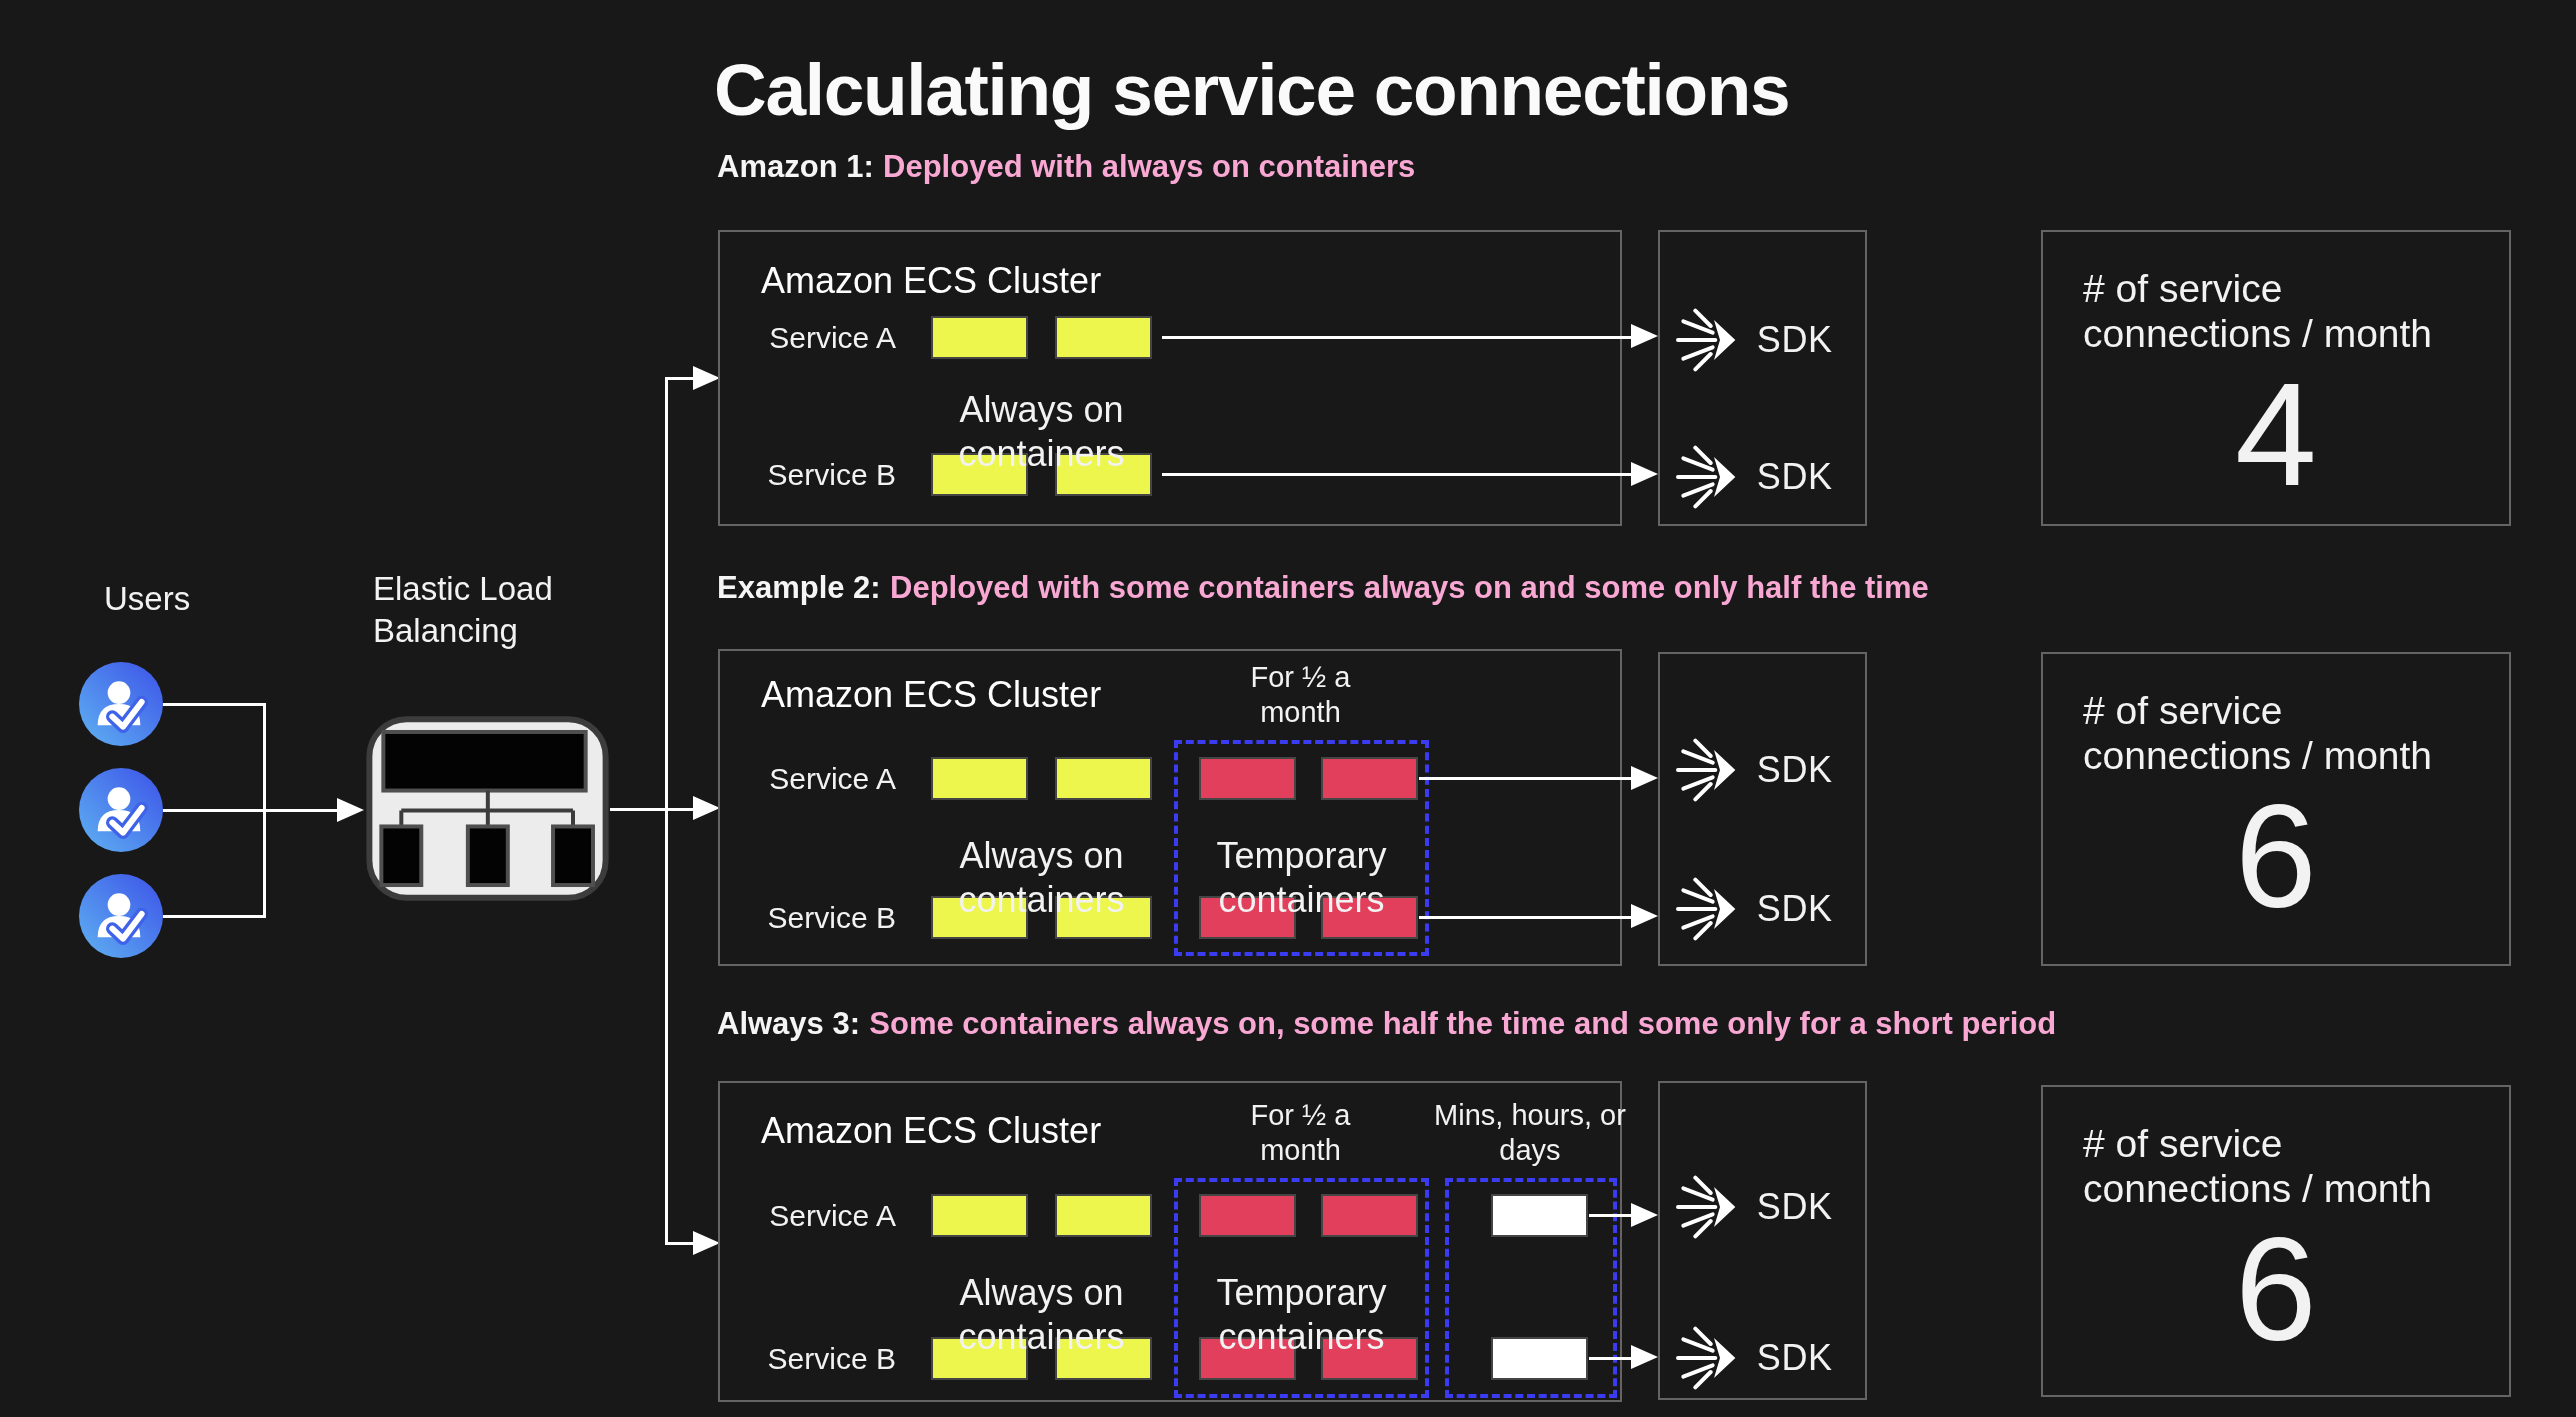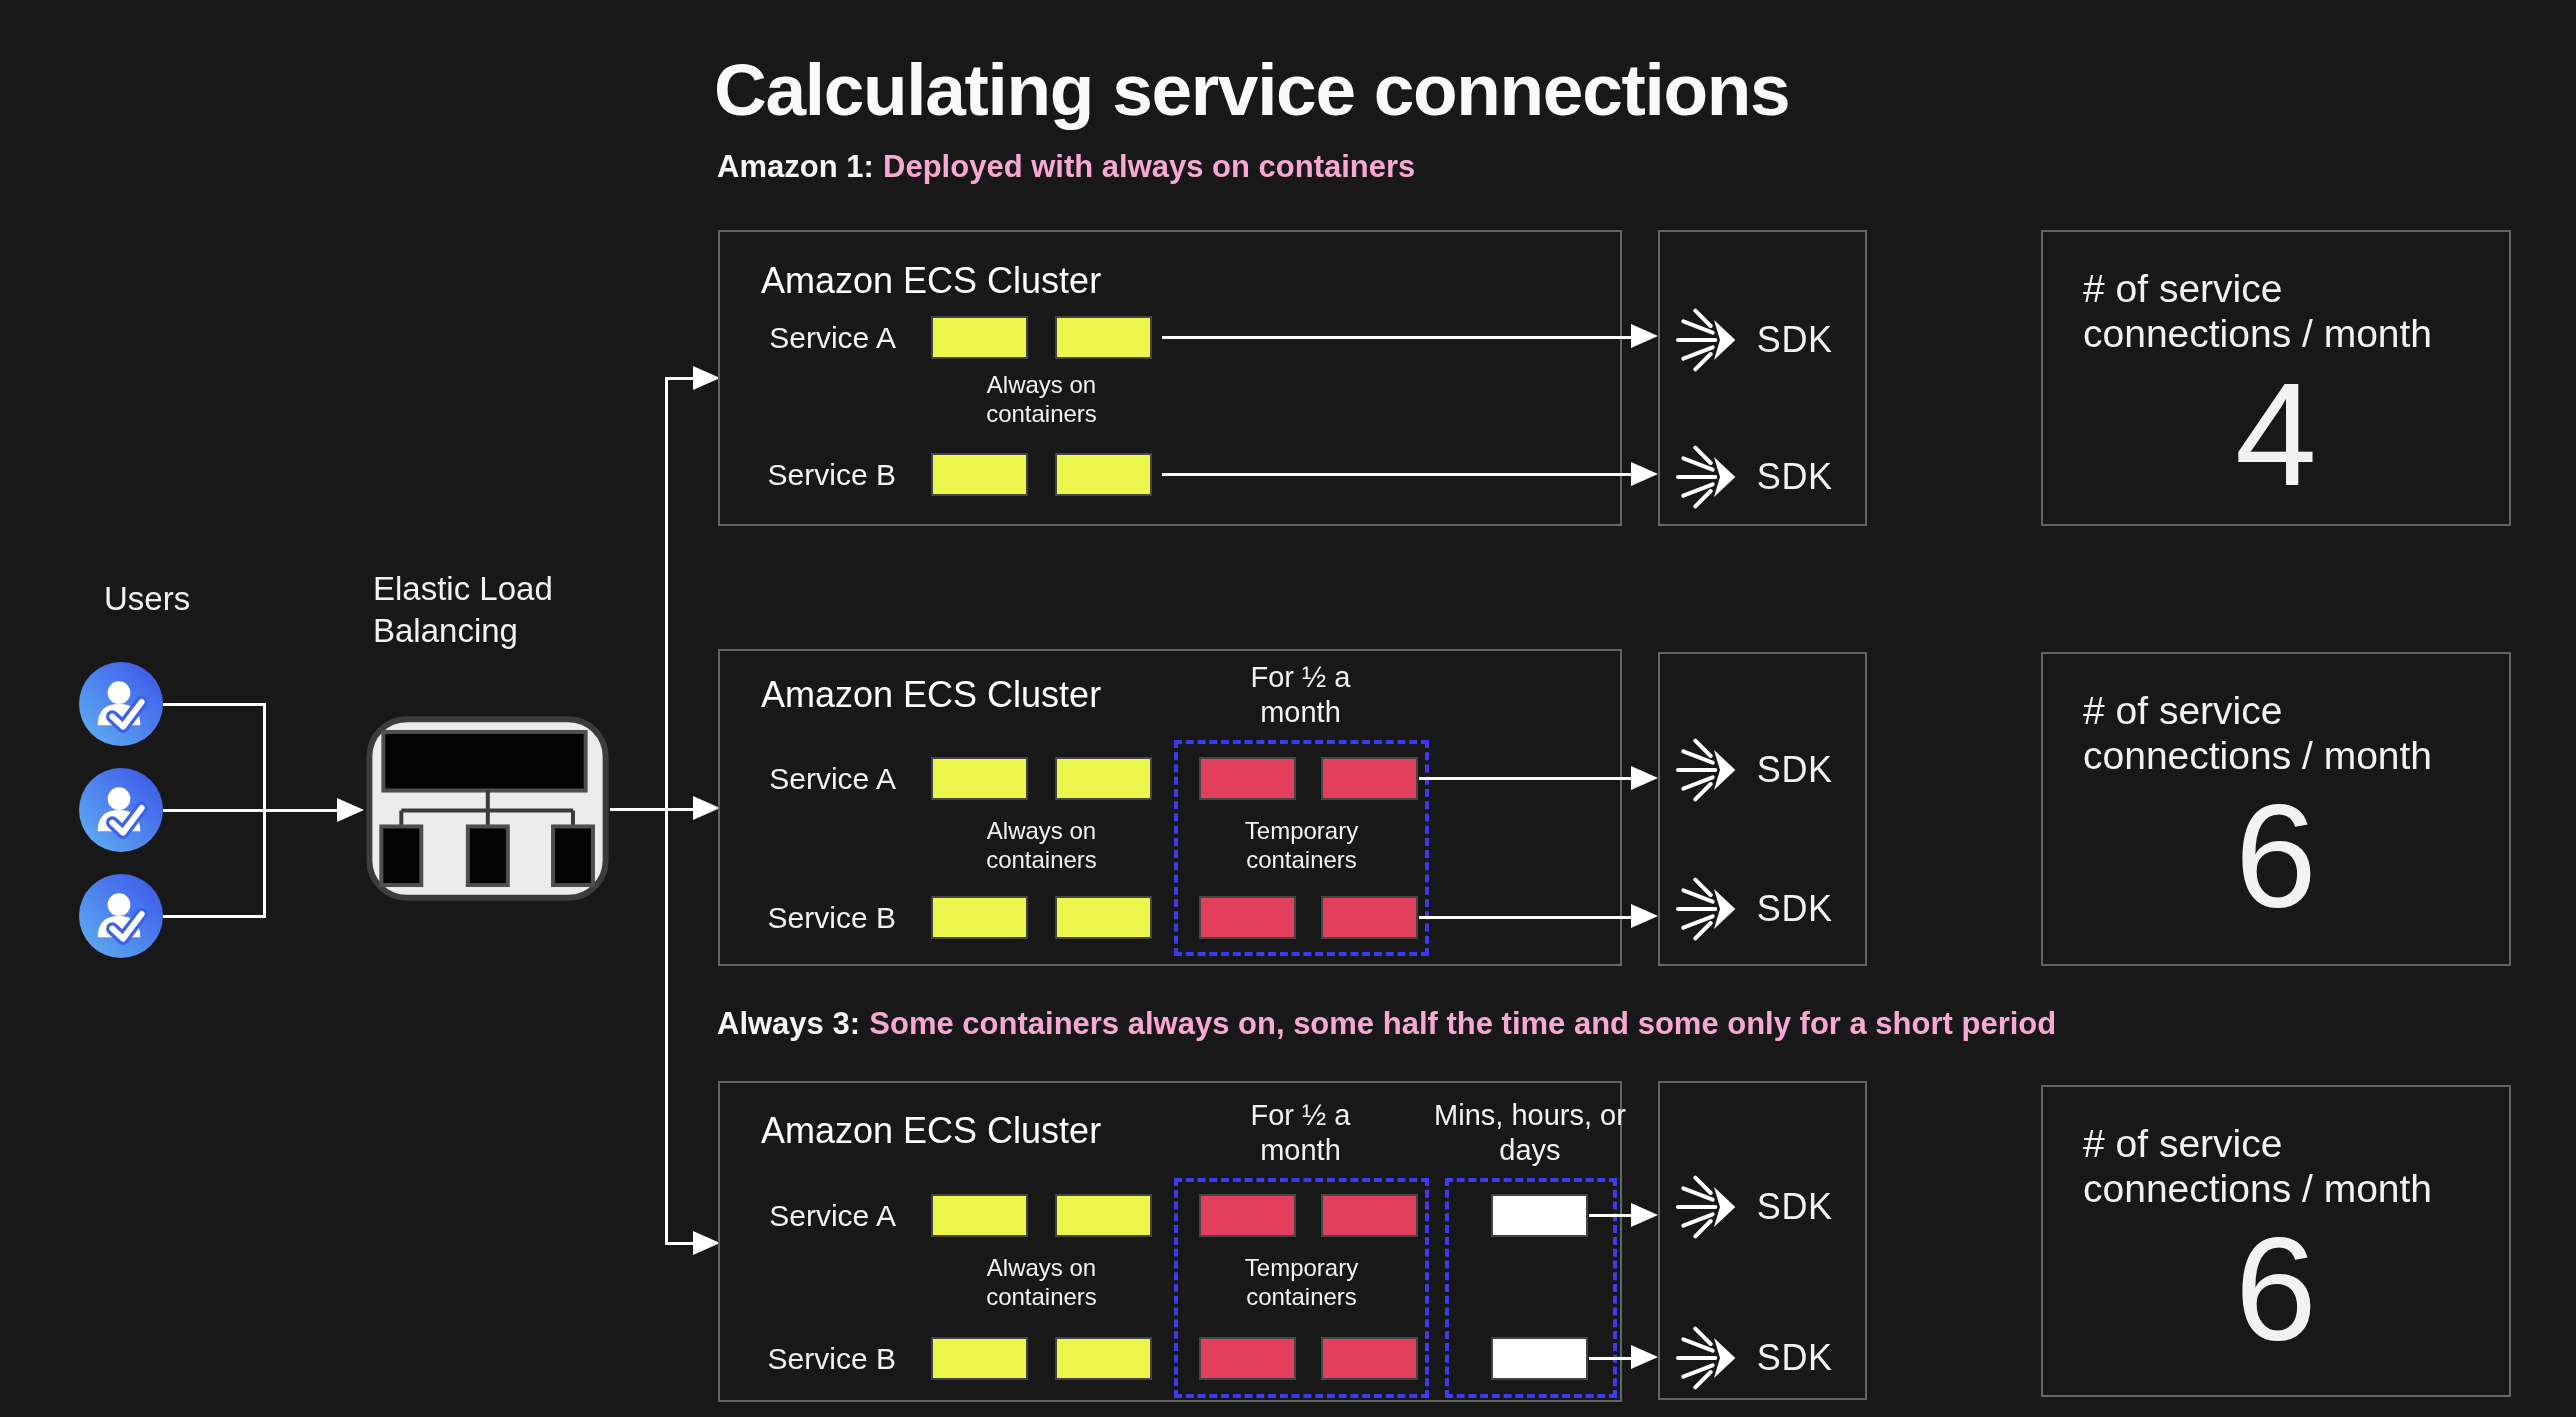--- a/index.html
+++ b/index.html
@@ -12,21 +12,21 @@
   .ex-label{font-size:31px;font-weight:700;white-space:nowrap;color:#f5f5f5;}
   .ex-label .desc{color:#f9a8d4;margin-left:9.3px;}
   .box{border:2px solid #646464;box-sizing:border-box;background:transparent;}
   .cluster-title{font-size:36px;color:#fff;white-space:nowrap;}
   .svc{width:163px;text-align:right;font-size:30px;line-height:33px;white-space:nowrap;}
   .ctr{width:97px;height:43px;border:2.7px solid #454545;box-sizing:border-box;}
   .ctr.yellow{background:#ecf64d;}
   .ctr.red{background:#e23f5c;}
   .ctr.white{background:#ffffff;}
   .dash{border:4px dashed #3b3bf2;box-sizing:border-box;}
-  .mid-label{font-size:24px;line-height:1.22;text-align:center;}
+  .mid-label{font-size:36px;line-height:1.22;text-align:center;margin-top:18px;}
   .top-label{font-size:29px;line-height:1.22;text-align:center;}
   .ln{background:#ffffff;}
   .ah{width:0;height:0;border-top:12.7px solid transparent;border-bottom:12.7px solid transparent;border-left:27px solid #ffffff;}
   .sdk-entry{display:flex;align-items:center;gap:18.7px;height:64px;}
   .sdk-entry .sdk-txt{font-size:36px;letter-spacing:0.7px;}
   .sdk-icon{width:64px;height:64px;}
   .conn-box{display:flex;flex-direction:column;align-items:center;padding-top:35px;}
   .conn-label{width:386px;text-align:left;font-size:39px;line-height:1.15;}
   .conn-count{font-size:147px;font-weight:500;line-height:0.95;margin-top:8px;}
   .side-label{font-size:33px;line-height:1.26;}
@@ -44,20 +44,23 @@
         <stop offset="0" stop-color="#5fb2f2"></stop>
         <stop offset="1" stop-color="#3c52e8"></stop>
       </linearGradient>
     </defs>
   </svg>
 
   <div class="abs page-title" style="left:714px;top:48px;">Calculating service connections</div>
 
   <div class="abs ex-label" style="left:717px;top:149px;">
     <span>Amazon 1:</span><span class="desc">Deployed with always on containers</span>
+  </div>
+  <div class="abs ex-label" style="left:717px;top:570px;">
+    <span>Example 2:</span><span class="desc">Deployed with some containers always on and some only half the time</span>
   </div>
   <div class="abs ex-label" style="left:717px;top:1006px;">
     <span>Always 3:</span><span class="desc">Some containers always on, some half the time and some only for a short period</span>
   </div>
 
   <div class="abs side-label" style="left:104px;top:578px;">Users</div>
   <div class="abs side-label" style="left:373px;top:568px;width:227px;">Elastic Load Balancing</div>
 
   <svg class="abs user-icon" style="left:79px;top:662px;" viewBox="0 0 126 126">
     <circle cx="63" cy="63" r="63" fill="url(#usergrad)"></circle>

